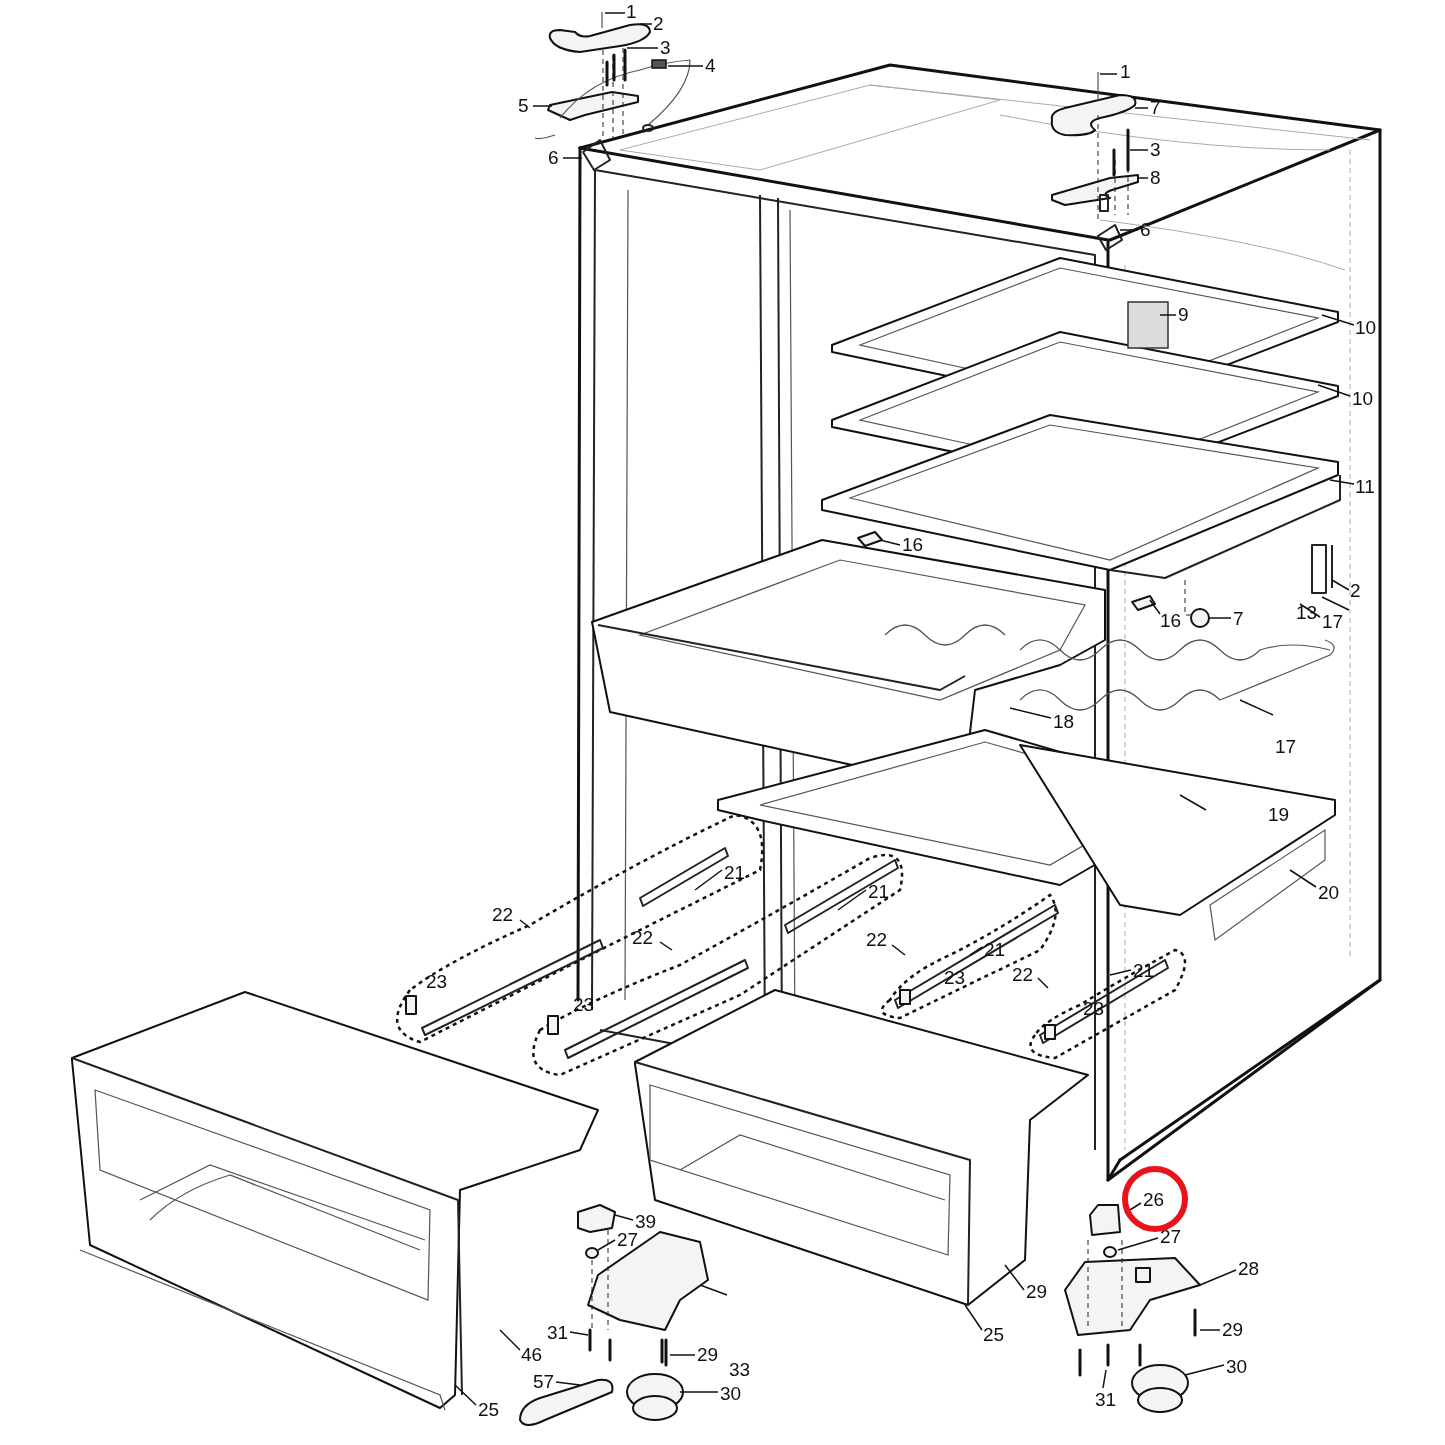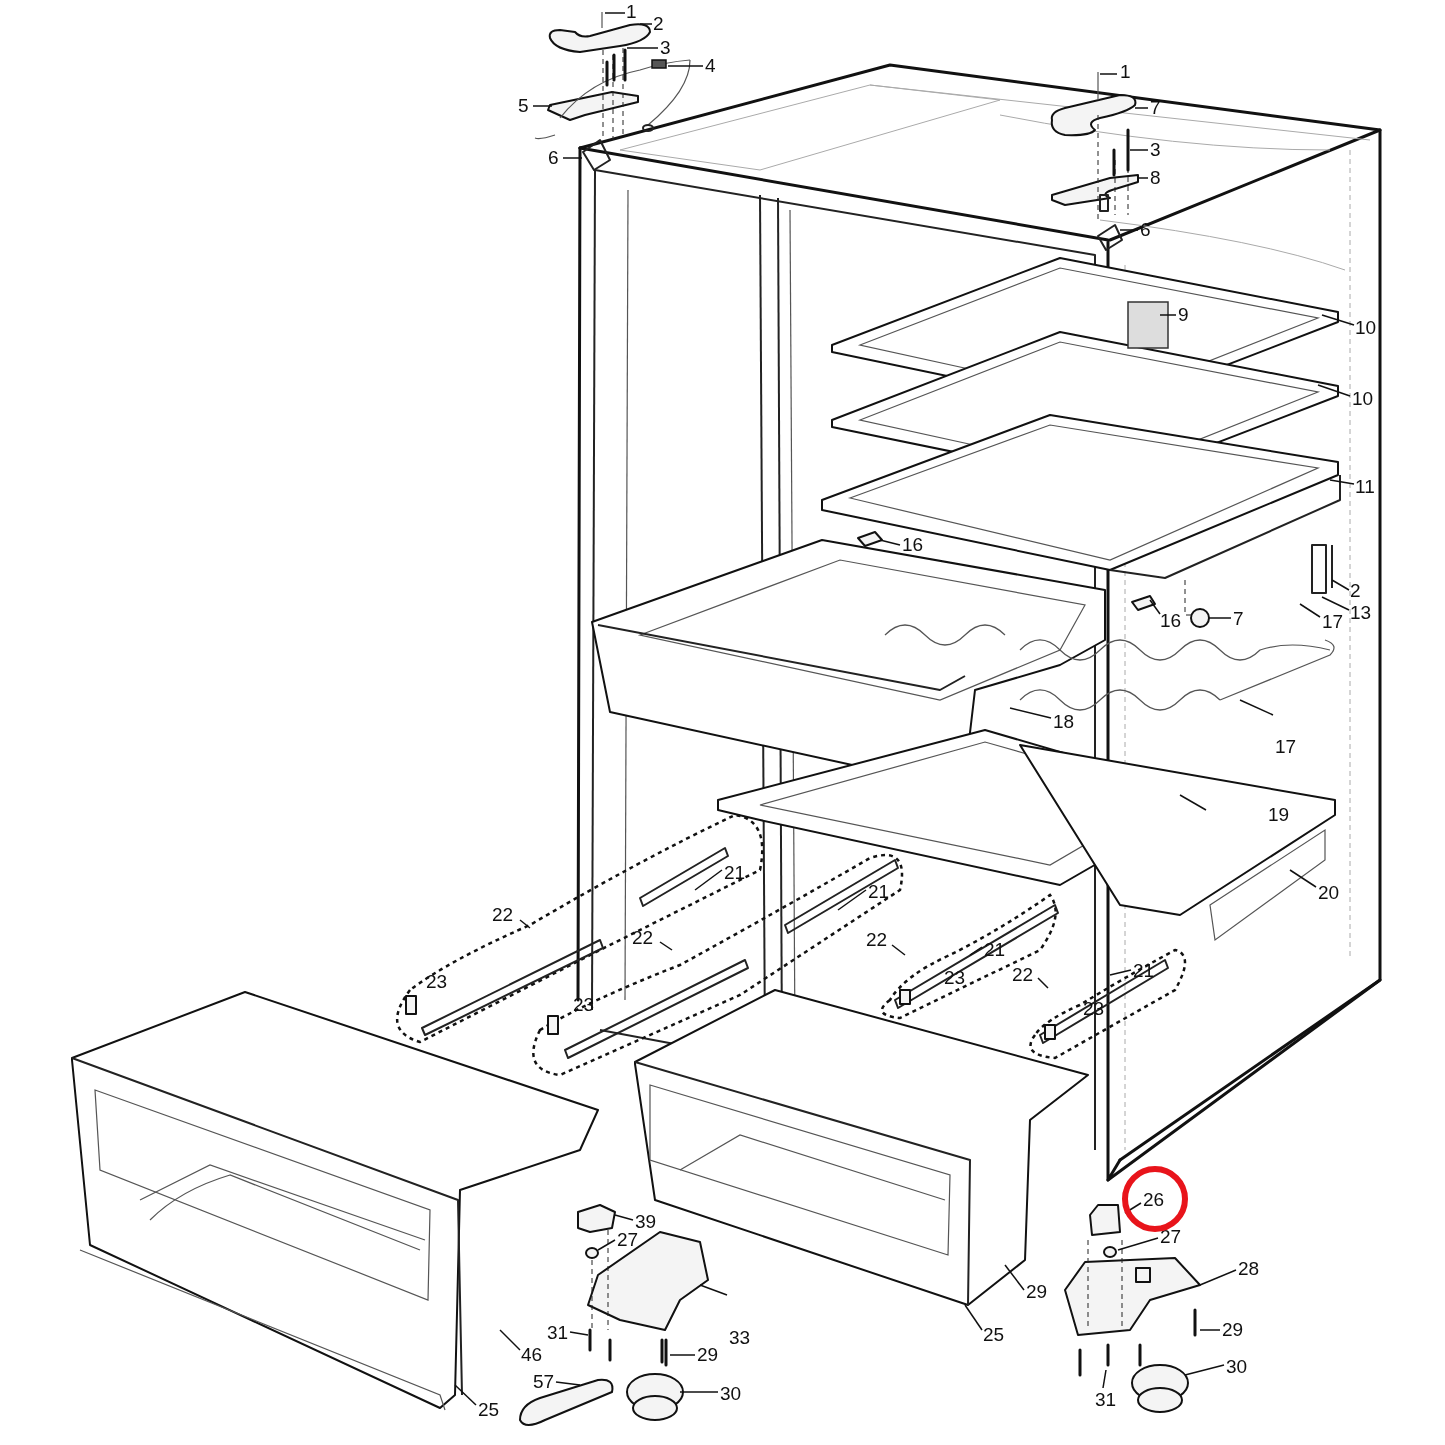--- a/index.html
+++ b/index.html
@@ -248,21 +248,21 @@
   <span class="label" style="left:1150px;top:98px">7</span>
   <span class="label" style="left:1150px;top:140px">3</span>
   <span class="label" style="left:1150px;top:168px">8</span>
   <span class="label" style="left:1140px;top:220px">6</span>
   <span class="label" style="left:1178px;top:305px">9</span>
   <span class="label" style="left:1355px;top:318px">10</span>
   <span class="label" style="left:1352px;top:389px">10</span>
   <span class="label" style="left:1355px;top:477px">11</span>
   <span class="label" style="left:902px;top:535px">16</span>
   <span class="label" style="left:1350px;top:581px">2</span>
-  <span class="label" style="left:1350px;top:603px">13</span>
+  <span class="label" style="left:1296px;top:603px">13</span>
   <span class="label" style="left:1160px;top:611px">16</span>
   <span class="label" style="left:1233px;top:609px">7</span>
   <span class="label" style="left:1322px;top:612px">17</span>
   <span class="label" style="left:1275px;top:737px">17</span>
   <span class="label" style="left:1053px;top:712px">18</span>
   <span class="label" style="left:1268px;top:805px">19</span>
   <span class="label" style="left:1318px;top:883px">20</span>
   <span class="label" style="left:724px;top:863px">21</span>
   <span class="label" style="left:868px;top:882px">21</span>
   <span class="label" style="left:492px;top:905px">22</span>
@@ -273,21 +273,21 @@
   <span class="label" style="left:1133px;top:961px">21</span>
   <span class="label" style="left:426px;top:972px">23</span>
   <span class="label" style="left:944px;top:968px">23</span>
   <span class="label" style="left:1083px;top:999px">23</span>
   <span class="label" style="left:573px;top:995px">23</span>
   <span class="label" style="left:1143px;top:1190px">26</span>
   <span class="label" style="left:635px;top:1212px">39</span>
   <span class="label" style="left:617px;top:1230px">27</span>
   <span class="label" style="left:1160px;top:1227px">27</span>
   <span class="label" style="left:1238px;top:1259px">28</span>
-  <span class="label" style="left:729px;top:1328px">33</span>
+  <span class="label" style="left:729px;top:1360px">33</span>
   <span class="label" style="left:1026px;top:1282px">29</span>
   <span class="label" style="left:547px;top:1323px">31</span>
   <span class="label" style="left:697px;top:1345px">29</span>
   <span class="label" style="left:1222px;top:1320px">29</span>
   <span class="label" style="left:521px;top:1345px">46</span>
   <span class="label" style="left:983px;top:1325px">25</span>
   <span class="label" style="left:1226px;top:1357px">30</span>
   <span class="label" style="left:533px;top:1372px">57</span>
   <span class="label" style="left:720px;top:1384px">30</span>
   <span class="label" style="left:1095px;top:1390px">31</span>

